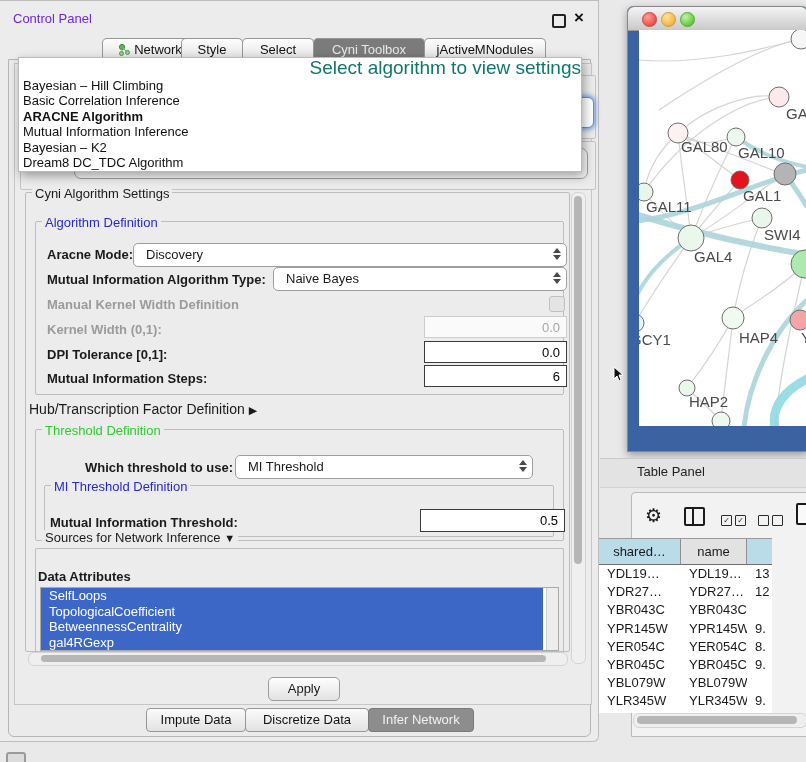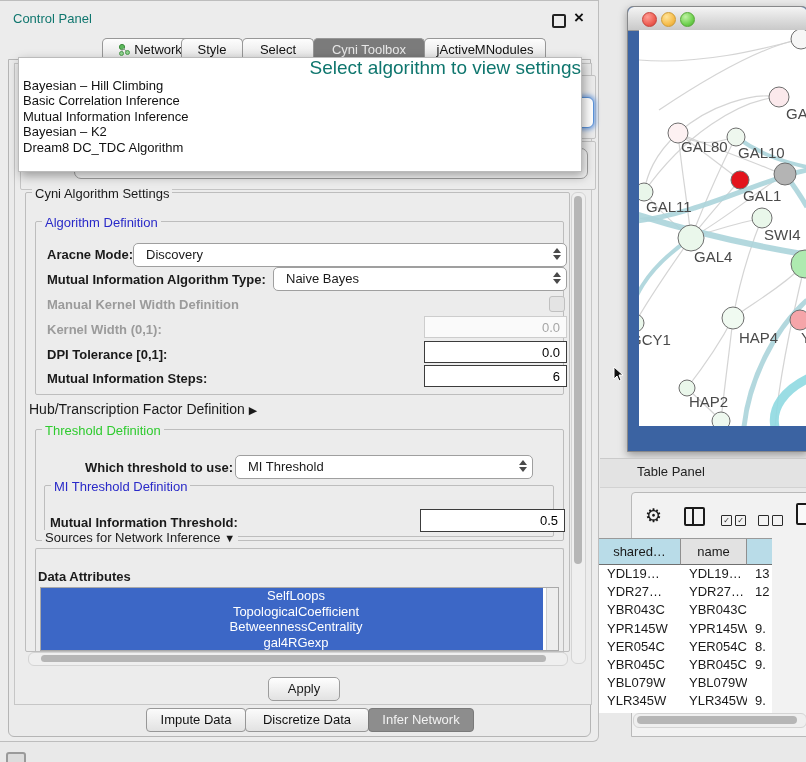--- a/index.html
+++ b/index.html
@@ -2,21 +2,21 @@
 <html><head>
 <meta charset="utf-8">
 <style>
   html,body{margin:0;padding:0;}
   #screen{position:relative;width:806px;height:762px;background:#e9e9e9;overflow:hidden;
           font-family:"Liberation Sans",sans-serif;color:#1a1a1a;}
   .abs{position:absolute;}
   
   #cp-window{left:0;top:2;width:598px;height:740px;background:#ececec;
              border:1px solid #bdbdbd;border-left:none;border-radius:0 0 6px 0;}
-  #cp-title{left:13px;top:10px;font-size:13px;color:#0f766e;}
+  #cp-title{left:13px;top:10px;font-size:13px;color:#6d28d9;}
   .win-float{left:552px;top:13px;width:10px;height:10px;border:2px solid #222;border-radius:2px;}
   .win-close{left:574px;top:7px;font-size:17px;font-weight:bold;color:#111;}
   
   .tab{position:absolute;top:37px;height:21px;line-height:21px;text-align:center;font-size:13px;
        background:linear-gradient(#fdfdfd,#e3e3e3);border:1px solid #979797;border-bottom:none;
        border-radius:5px 5px 0 0;color:#111;}
   .tab.sel{background:#7b7b7b;color:#e8e8e8;}
   .btab{position:absolute;top:707px;height:22px;line-height:22px;text-align:center;font-size:13px;
         background:linear-gradient(#fbfbfb,#e2e2e2);border:1px solid #979797;border-radius:4px;color:#111;}
   .btab.sel{background:#8d8d8d;color:#f2f2f2;border-color:#7a7a7a;}
@@ -50,21 +50,21 @@
   .spin i{width:0;height:0;border-left:4px solid transparent;border-right:4px solid transparent;}
   .spin .up{border-bottom:5px solid #4a4a4a;}
   .spin .dn{border-top:5px solid #4a4a4a;}
   .tinput{position:absolute;font-size:13px;text-align:right;padding-right:6px;line-height:21px;box-sizing:border-box;}
   .tinput.dis{background:#fafafa;border:1px solid #cdcdcd;color:#a6a6a6;}
   .tinput.en{background:#fff;border:1px solid #3c3c3c;color:#000;}
   .checkbox{position:absolute;width:14px;height:14px;background:#e4e4e4;border:1px solid #c0c0c0;border-radius:3px;}
   .tri{font-size:11px;}
   
   #attr-list{left:40px;top:586px;width:517px;height:62px;background:#fff;border:1px solid #a9a9a9;overflow:hidden;}
-  .attr-row{height:15.5px;line-height:15.5px;background:#3c67c6;color:#fff;font-size:13px;padding-left:8px;width:494px;text-align:center;}
+  .attr-row{height:15.5px;line-height:15.5px;background:#3c67c6;color:#fff;font-size:13px;padding-left:8px;width:494px;}
   #attr-scroll{position:absolute;right:0;top:0;width:11px;height:62px;background:#ededed;border-left:1px solid #cfcfcf;}
   
   .sb-track-v{background:#efefef;border:1px solid #d4d4d4;border-radius:6px;}
   .sb-thumb{position:absolute;background:#b6b6b6;border-radius:5px;}
   .sb-track-h{background:#efefef;border:1px solid #d4d4d4;border-radius:6px;}
   
   #apply-btn{left:268px;top:676px;width:70px;height:22px;line-height:22px;text-align:center;font-size:13px;
              background:linear-gradient(#fefefe,#e2e2e2);border:1px solid #9c9c9c;border-radius:5px;}
   
   #net-window{left:627px;top:6px;width:179px;height:444px;background:#3b63a2;border:1px solid #87888a;
@@ -210,20 +210,21 @@
 
     <div class="btab" style="left:146px;width:98px;"><span>Impute Data</span></div>
     <div class="btab" style="left:245px;width:122px;"><span>Discretize Data</span></div>
     <div class="btab sel" style="left:368px;width:104px;"><span>Infer Network</span></div>
   </div>
 
   <div class="abs" id="algo-popup">
     <div id="algo-placeholder">Select algorithm to view settings</div>
     <div class="algo-item">Bayesian – Hill Climbing</div>
     <div class="algo-item">Basic Correlation Inference</div>
+    <div class="algo-item bold">ARACNE Algorithm</div>
     <div class="algo-item">Mutual Information Inference</div>
     <div class="algo-item">Bayesian – K2</div>
     <div class="algo-item">Dream8 DC_TDC Algorithm</div>
   </div>
 
   <div class="abs" style="left:6px;top:752px;width:16px;height:14px;border:2px solid #9a9a9a;border-radius:3px;background:#dcdcdc;"></div>
 
   <div class="abs" id="cursor">
     <svg width="12" height="18">
         <polygon points="1,1 1,13 4,10 6,15 8,14 6,9 10,9" fill="#111" stroke="#fff" stroke-width="1"></polygon>

